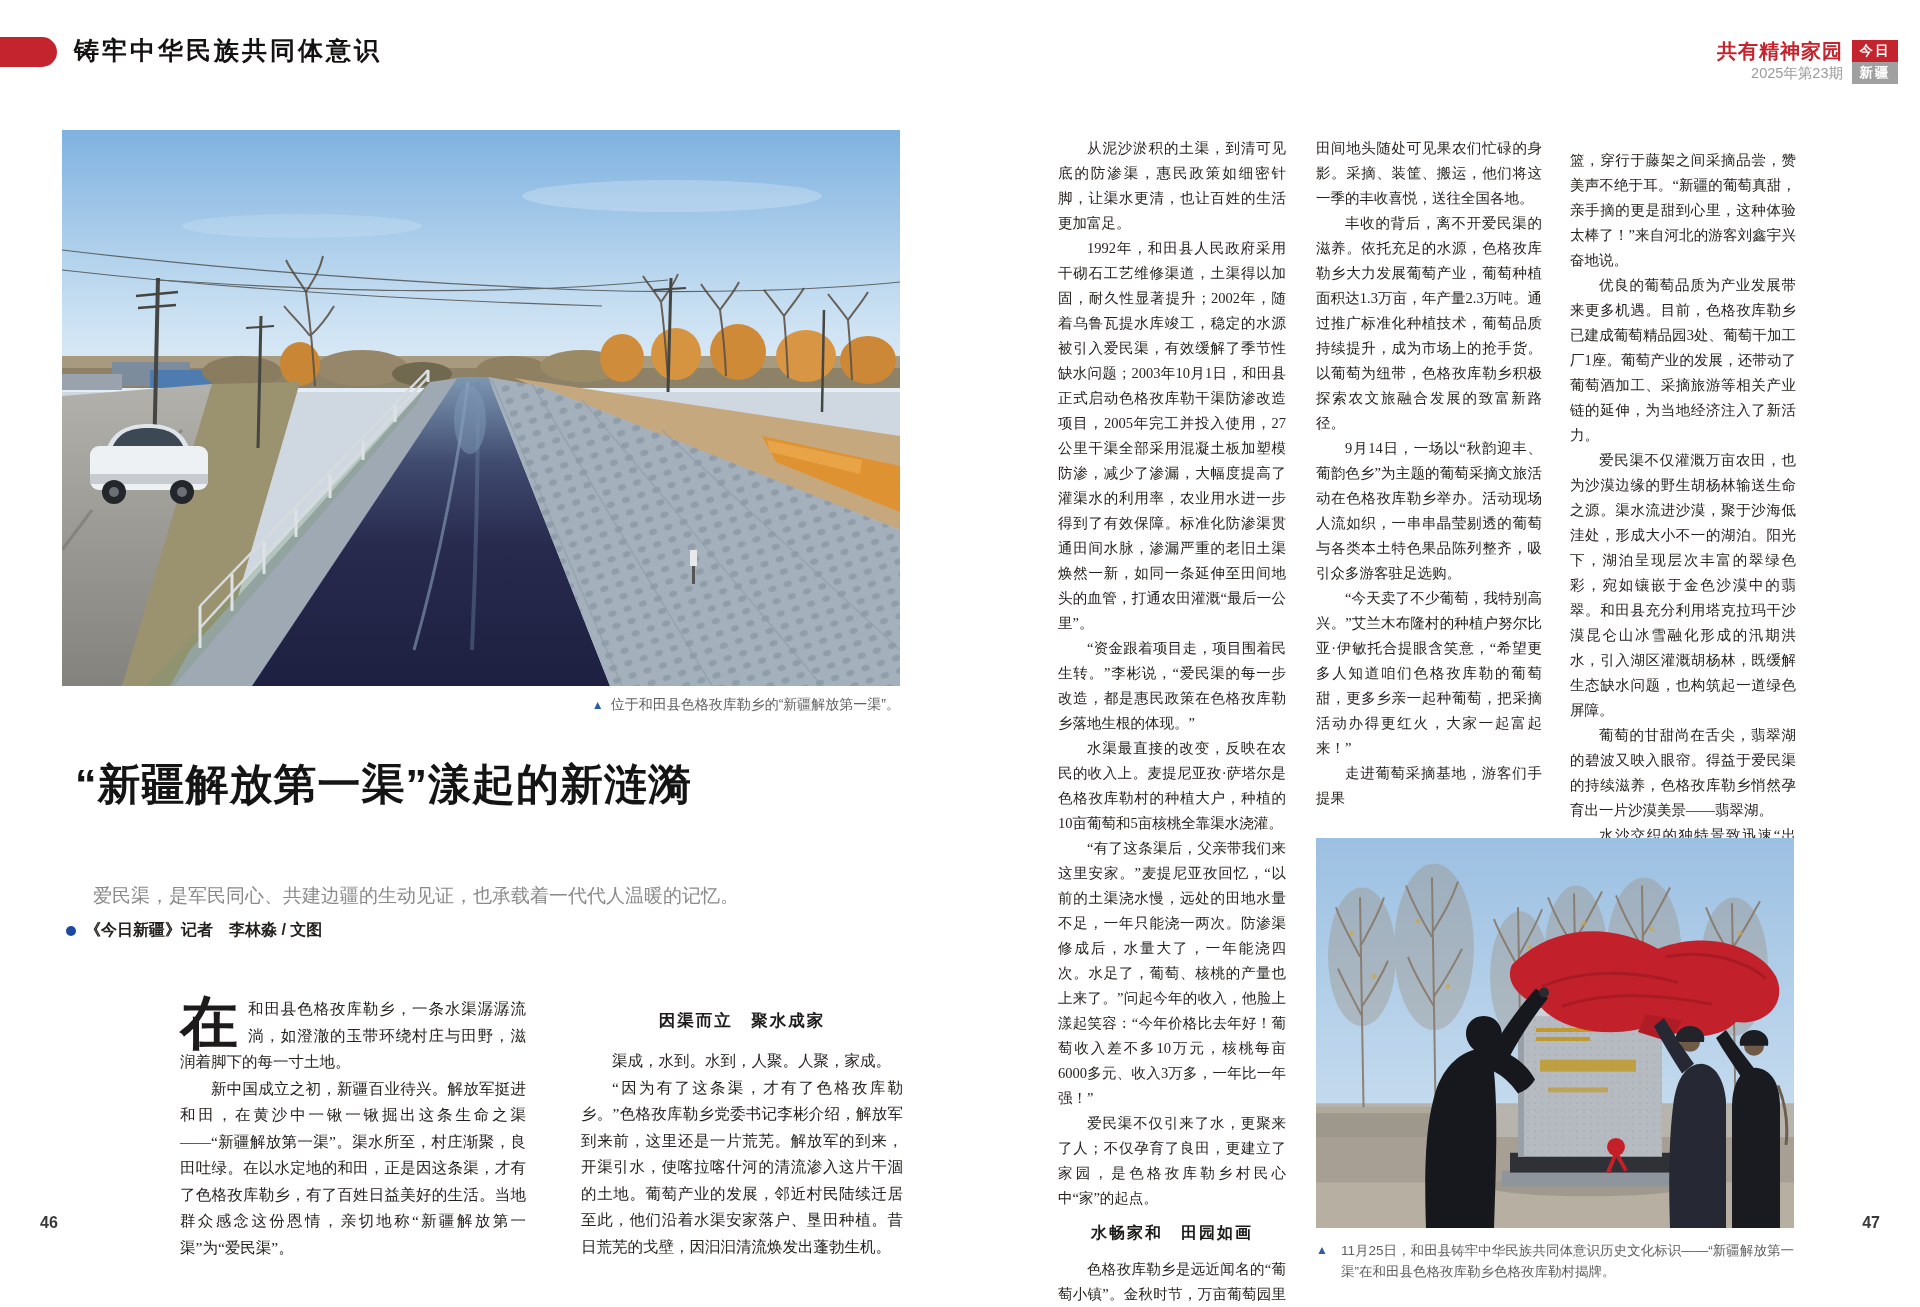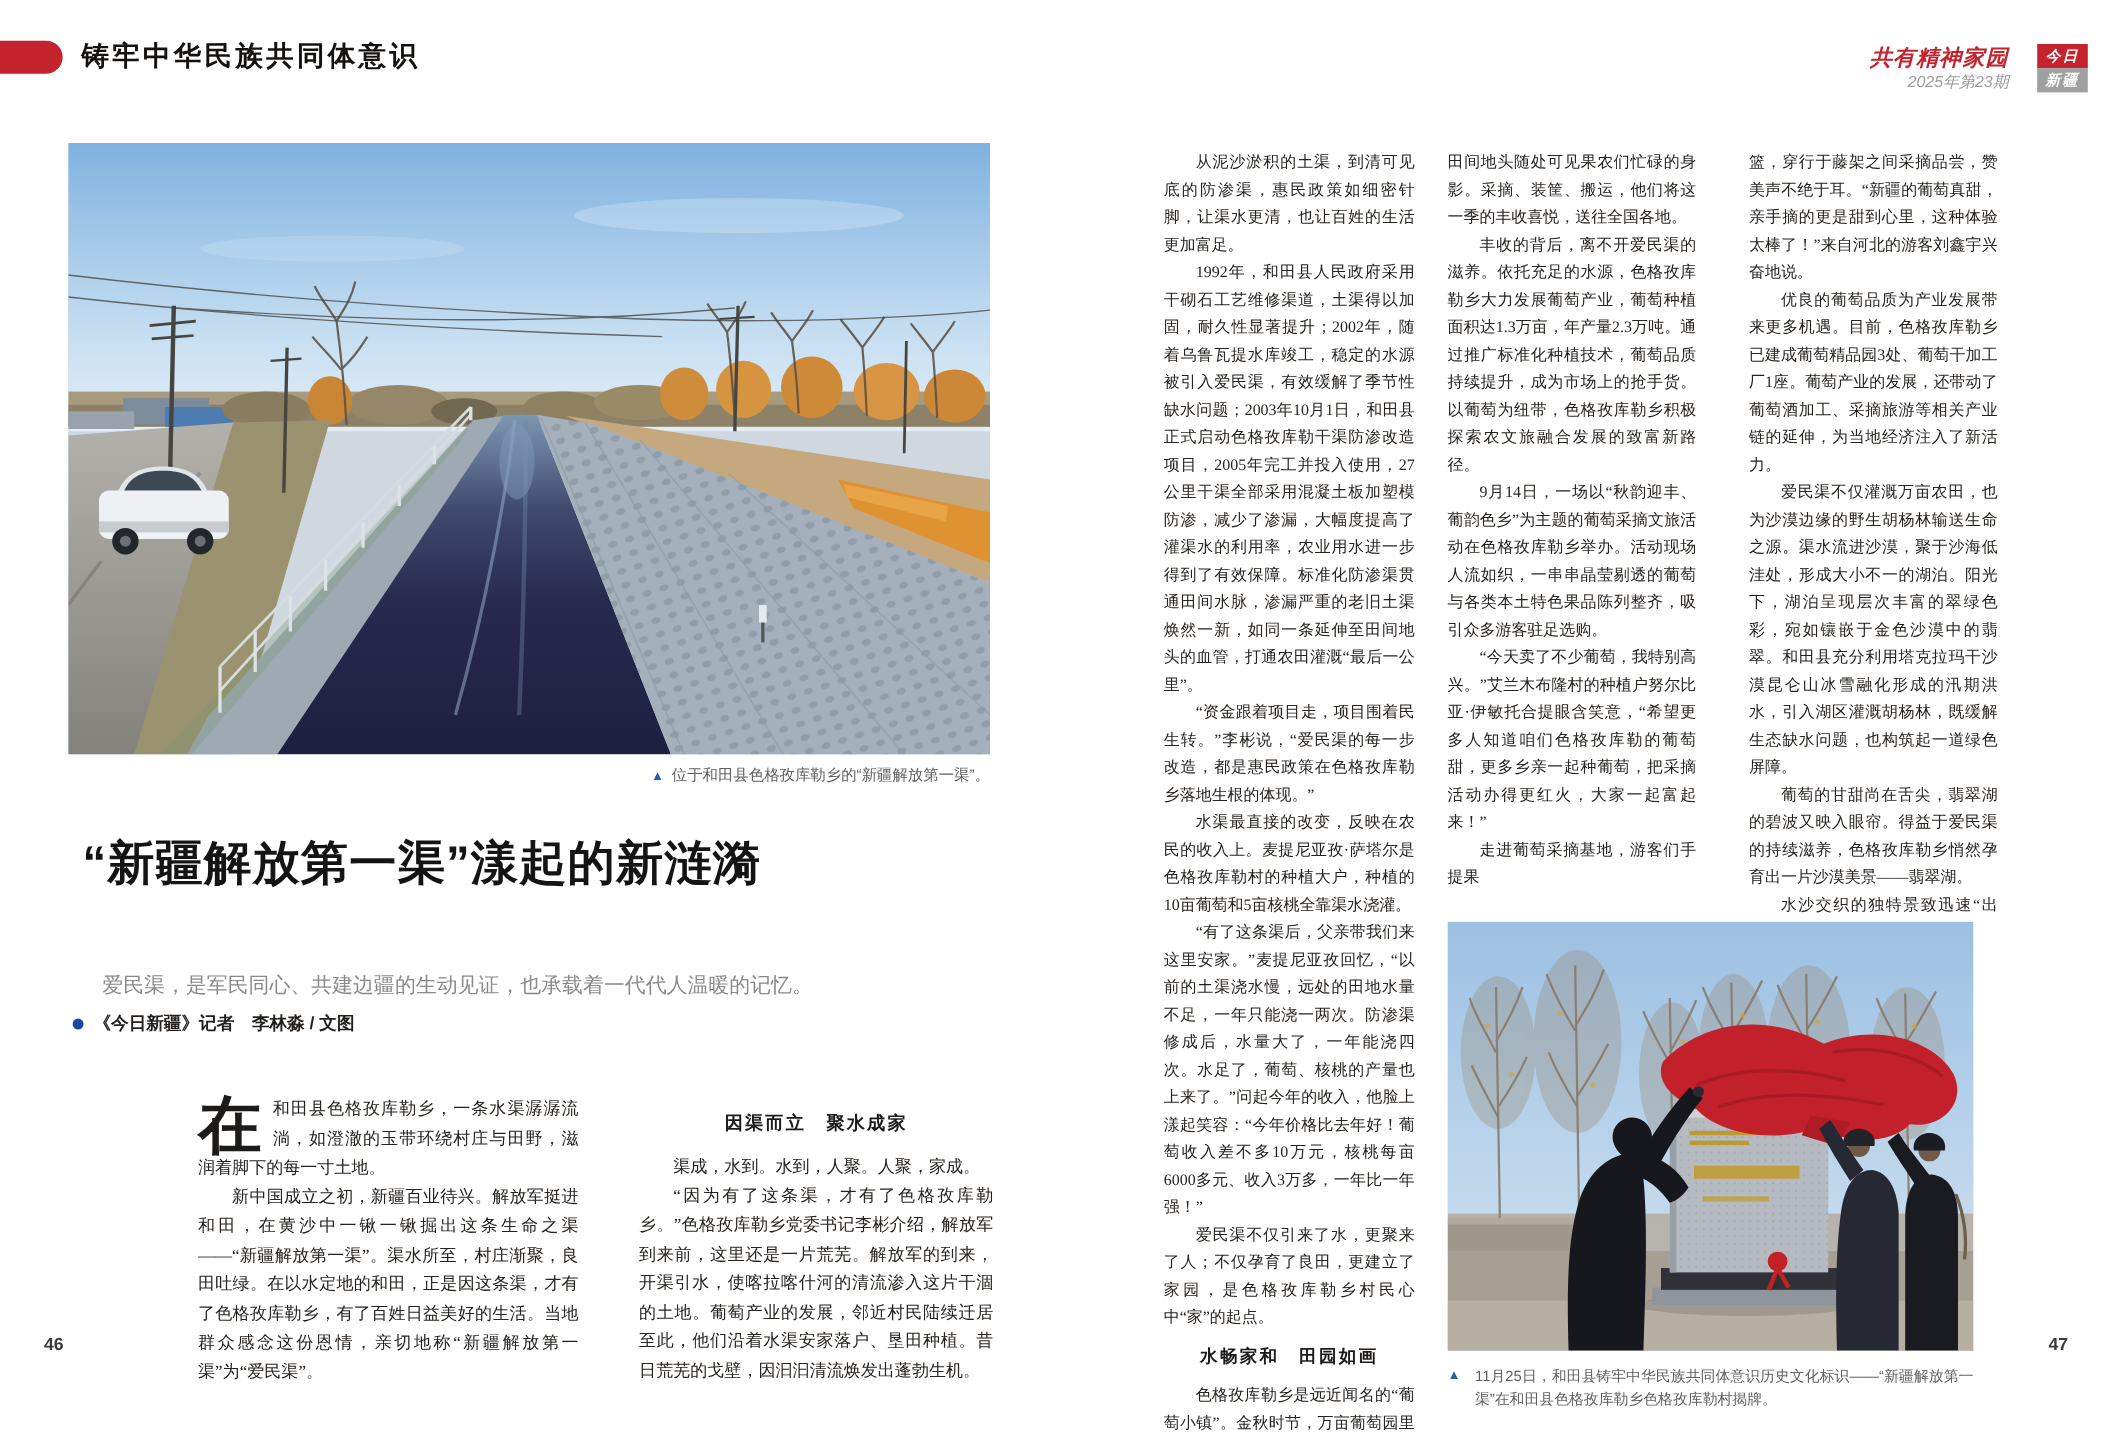--- a/index.html
+++ b/index.html
@@ -4,21 +4,21 @@
 <style>
   html,body{margin:0;padding:0;background:#ffffff;}
   .spread{position:relative;width:1920px;height:1307px;background:#ffffff;overflow:hidden;
           font-family:"Liberation Sans",sans-serif;}
   
   .hdr-tab{position:absolute;left:0;top:37px;width:57px;height:30px;background:#C3242D;
            border-radius:0 15px 15px 0;}
   .hdr-title{position:absolute;left:74px;top:34px;font-family:"Liberation Serif",serif;
              font-weight:bold;font-size:25px;color:#141210;letter-spacing:3px;}
   .hdr-right{position:absolute;left:1540px;top:40px;width:358px;display:flex;
-             justify-content:flex-end;align-items:flex-end;gap:26px;font-style:italic;}
+             justify-content:flex-end;align-items:flex-start;gap:9px;}
   .hdr-right-text{text-align:right;}
   .hdr-theme{color:#C3242D;font-weight:bold;font-size:20px;line-height:22px;letter-spacing:1px;}
   .hdr-issue{color:#9b9b9b;font-size:14.5px;line-height:18px;margin-top:2px;}
   .hdr-logo{width:46px;height:44px;display:flex;flex-direction:column;font-family:"Liberation Serif",serif;}
   .logo-top,.logo-bottom{flex:1;color:#fff;font-size:13.5px;font-weight:bold;text-align:center;
              line-height:22px;letter-spacing:2px;}
   .logo-top{background:#C3242D;}
   .logo-bottom{background:#a0a0a0;}
   
   .photo{position:absolute;overflow:hidden;background:#cfd8e0;}
@@ -46,21 +46,21 @@
   .col-head{font-family:"Liberation Sans",sans-serif;font-weight:bold;color:#1d1b19;
             text-align:center;letter-spacing:2px;margin:12px 0 14px;font-size:16.5px;}
   .lp .para{font-size:15.5px;line-height:26.5px;}
   .rp .para{font-size:14.5px;line-height:25px;}
   .rp .col-head{margin:12px 0 13px;font-size:16px;}
   .lp-col1{left:180px;top:996px;width:346px;}
   .lp-col2{left:581px;top:1010px;width:322px;}
   .lp-col2 .col-head{margin:0 0 16px;}
   .rp-col1{left:1058px;top:136px;width:228px;}
   .rp-col2{left:1316px;top:136px;width:226px;}
-  .rp-col3{left:1570px;top:136px;width:226px;margin-left:20px;}
+  .rp-col3{left:1570px;top:148px;width:226px;}
   .dropcap{float:left;font-family:"Liberation Serif",serif;font-weight:bold;color:#1d1b19;
            font-size:58px;line-height:50px;padding:3px 10px 0 0;}
   
   .pagenum{position:absolute;top:1214px;font-size:16px;font-weight:bold;color:#3a3a3a;}
   .pn-left{left:40px;}
   .pn-right{left:1816px;width:64px;text-align:right;}
 </style>
 </head>
 <body>
 

